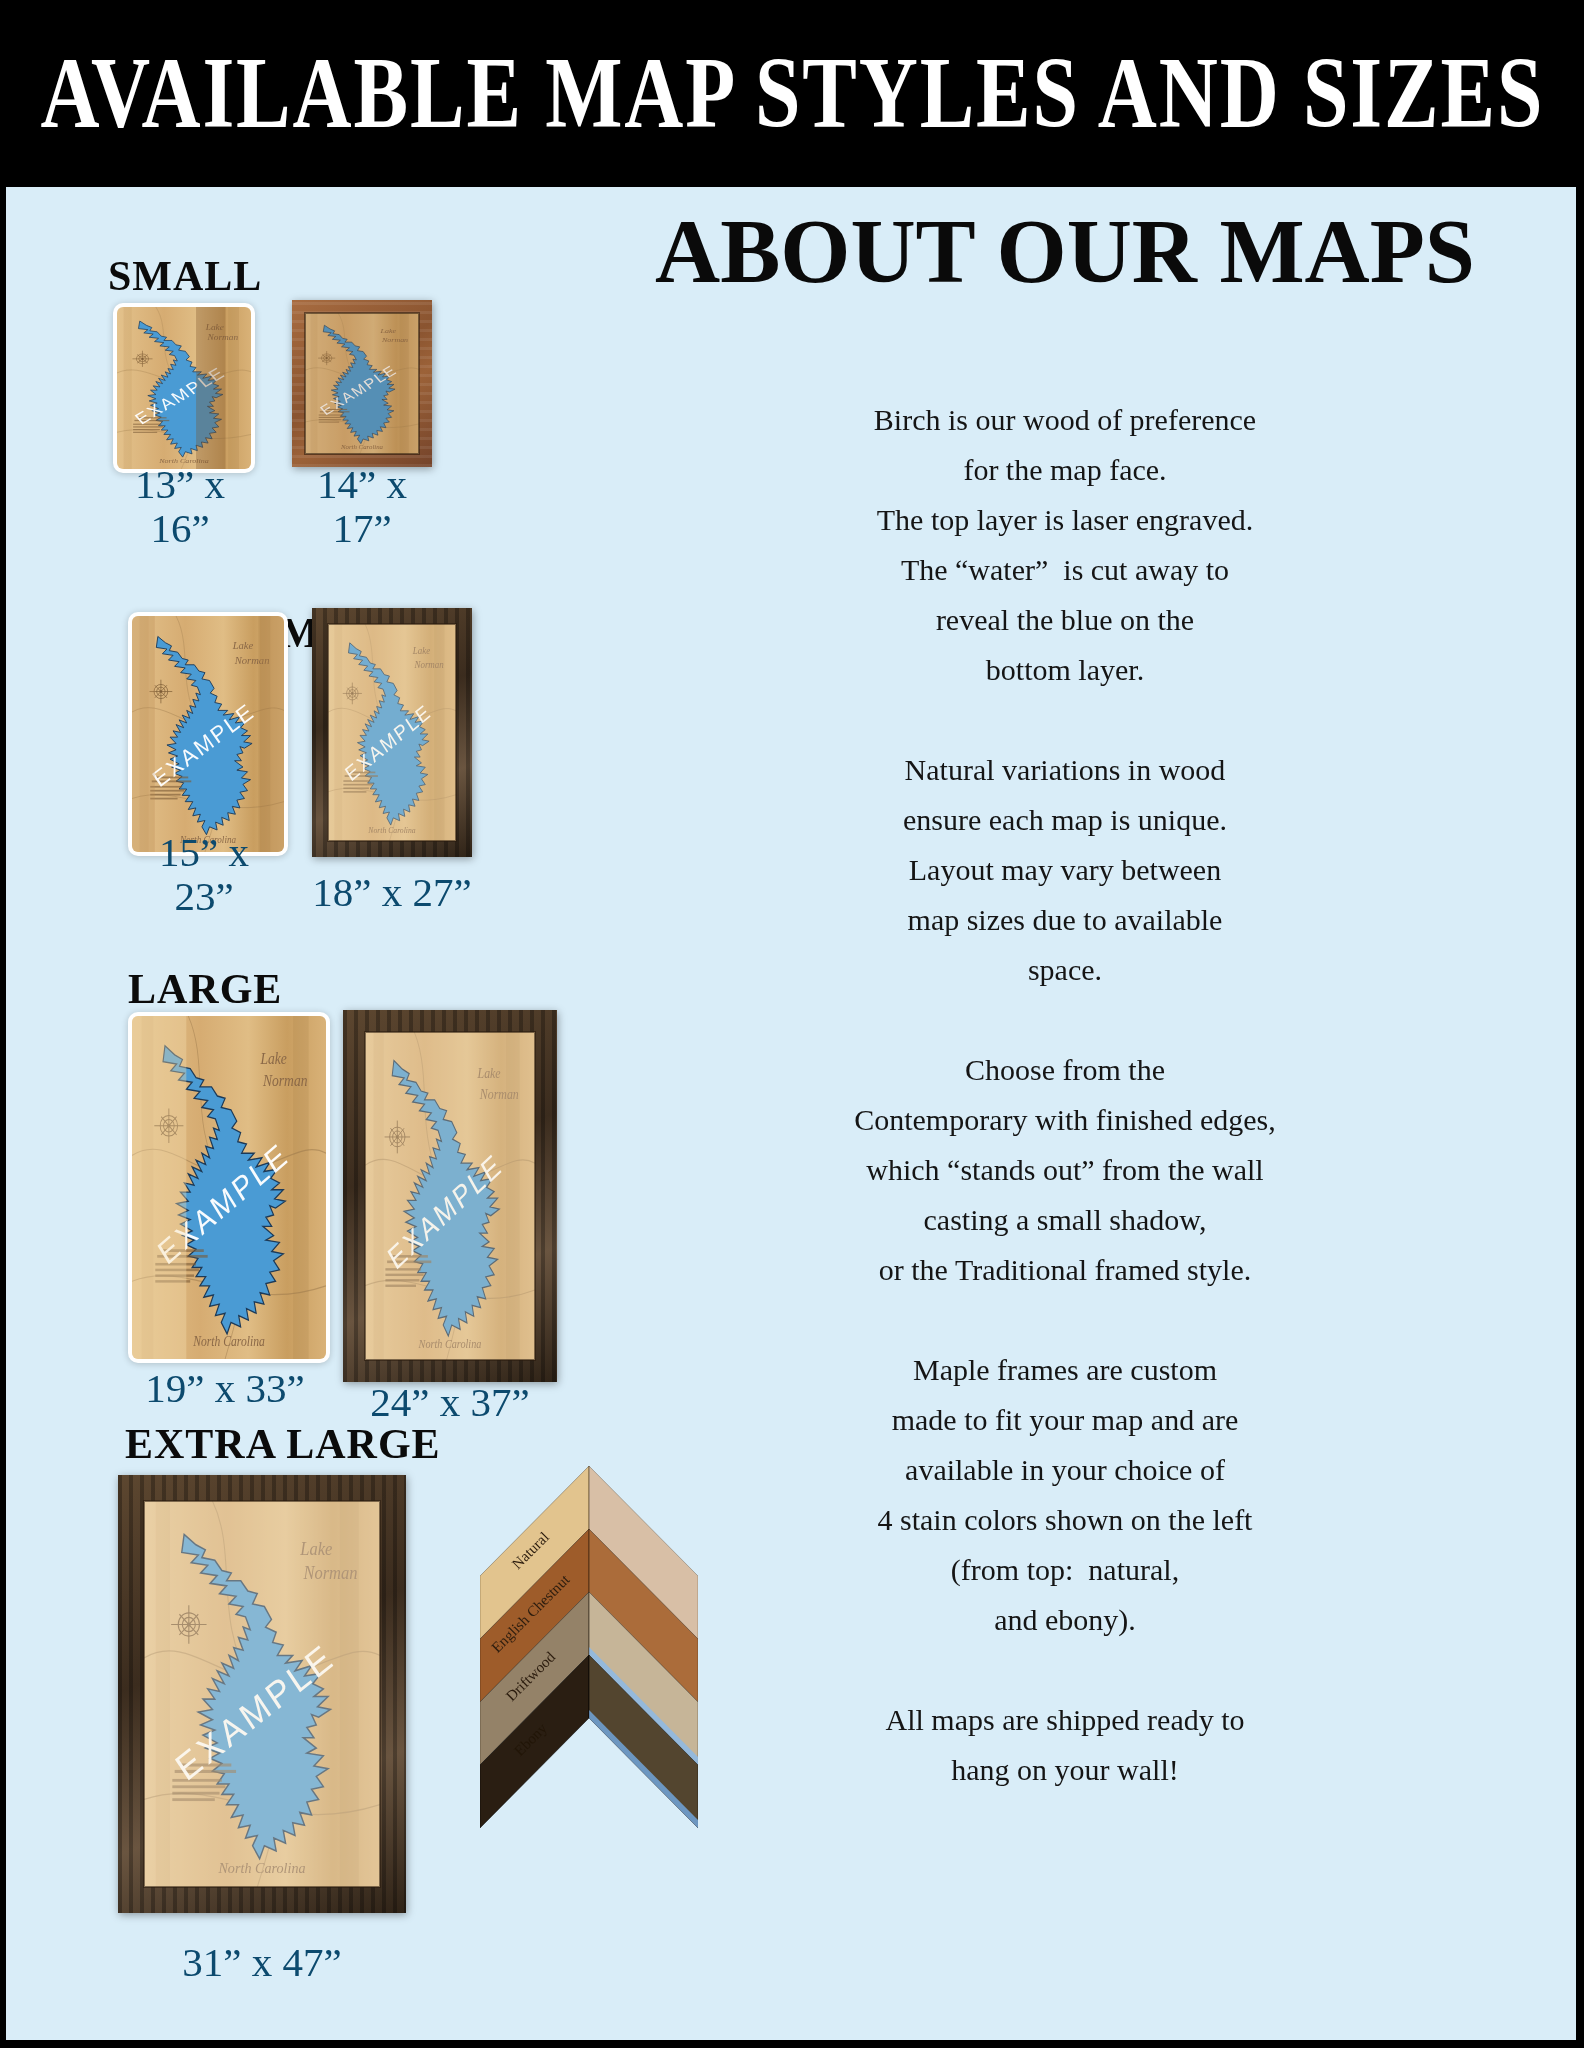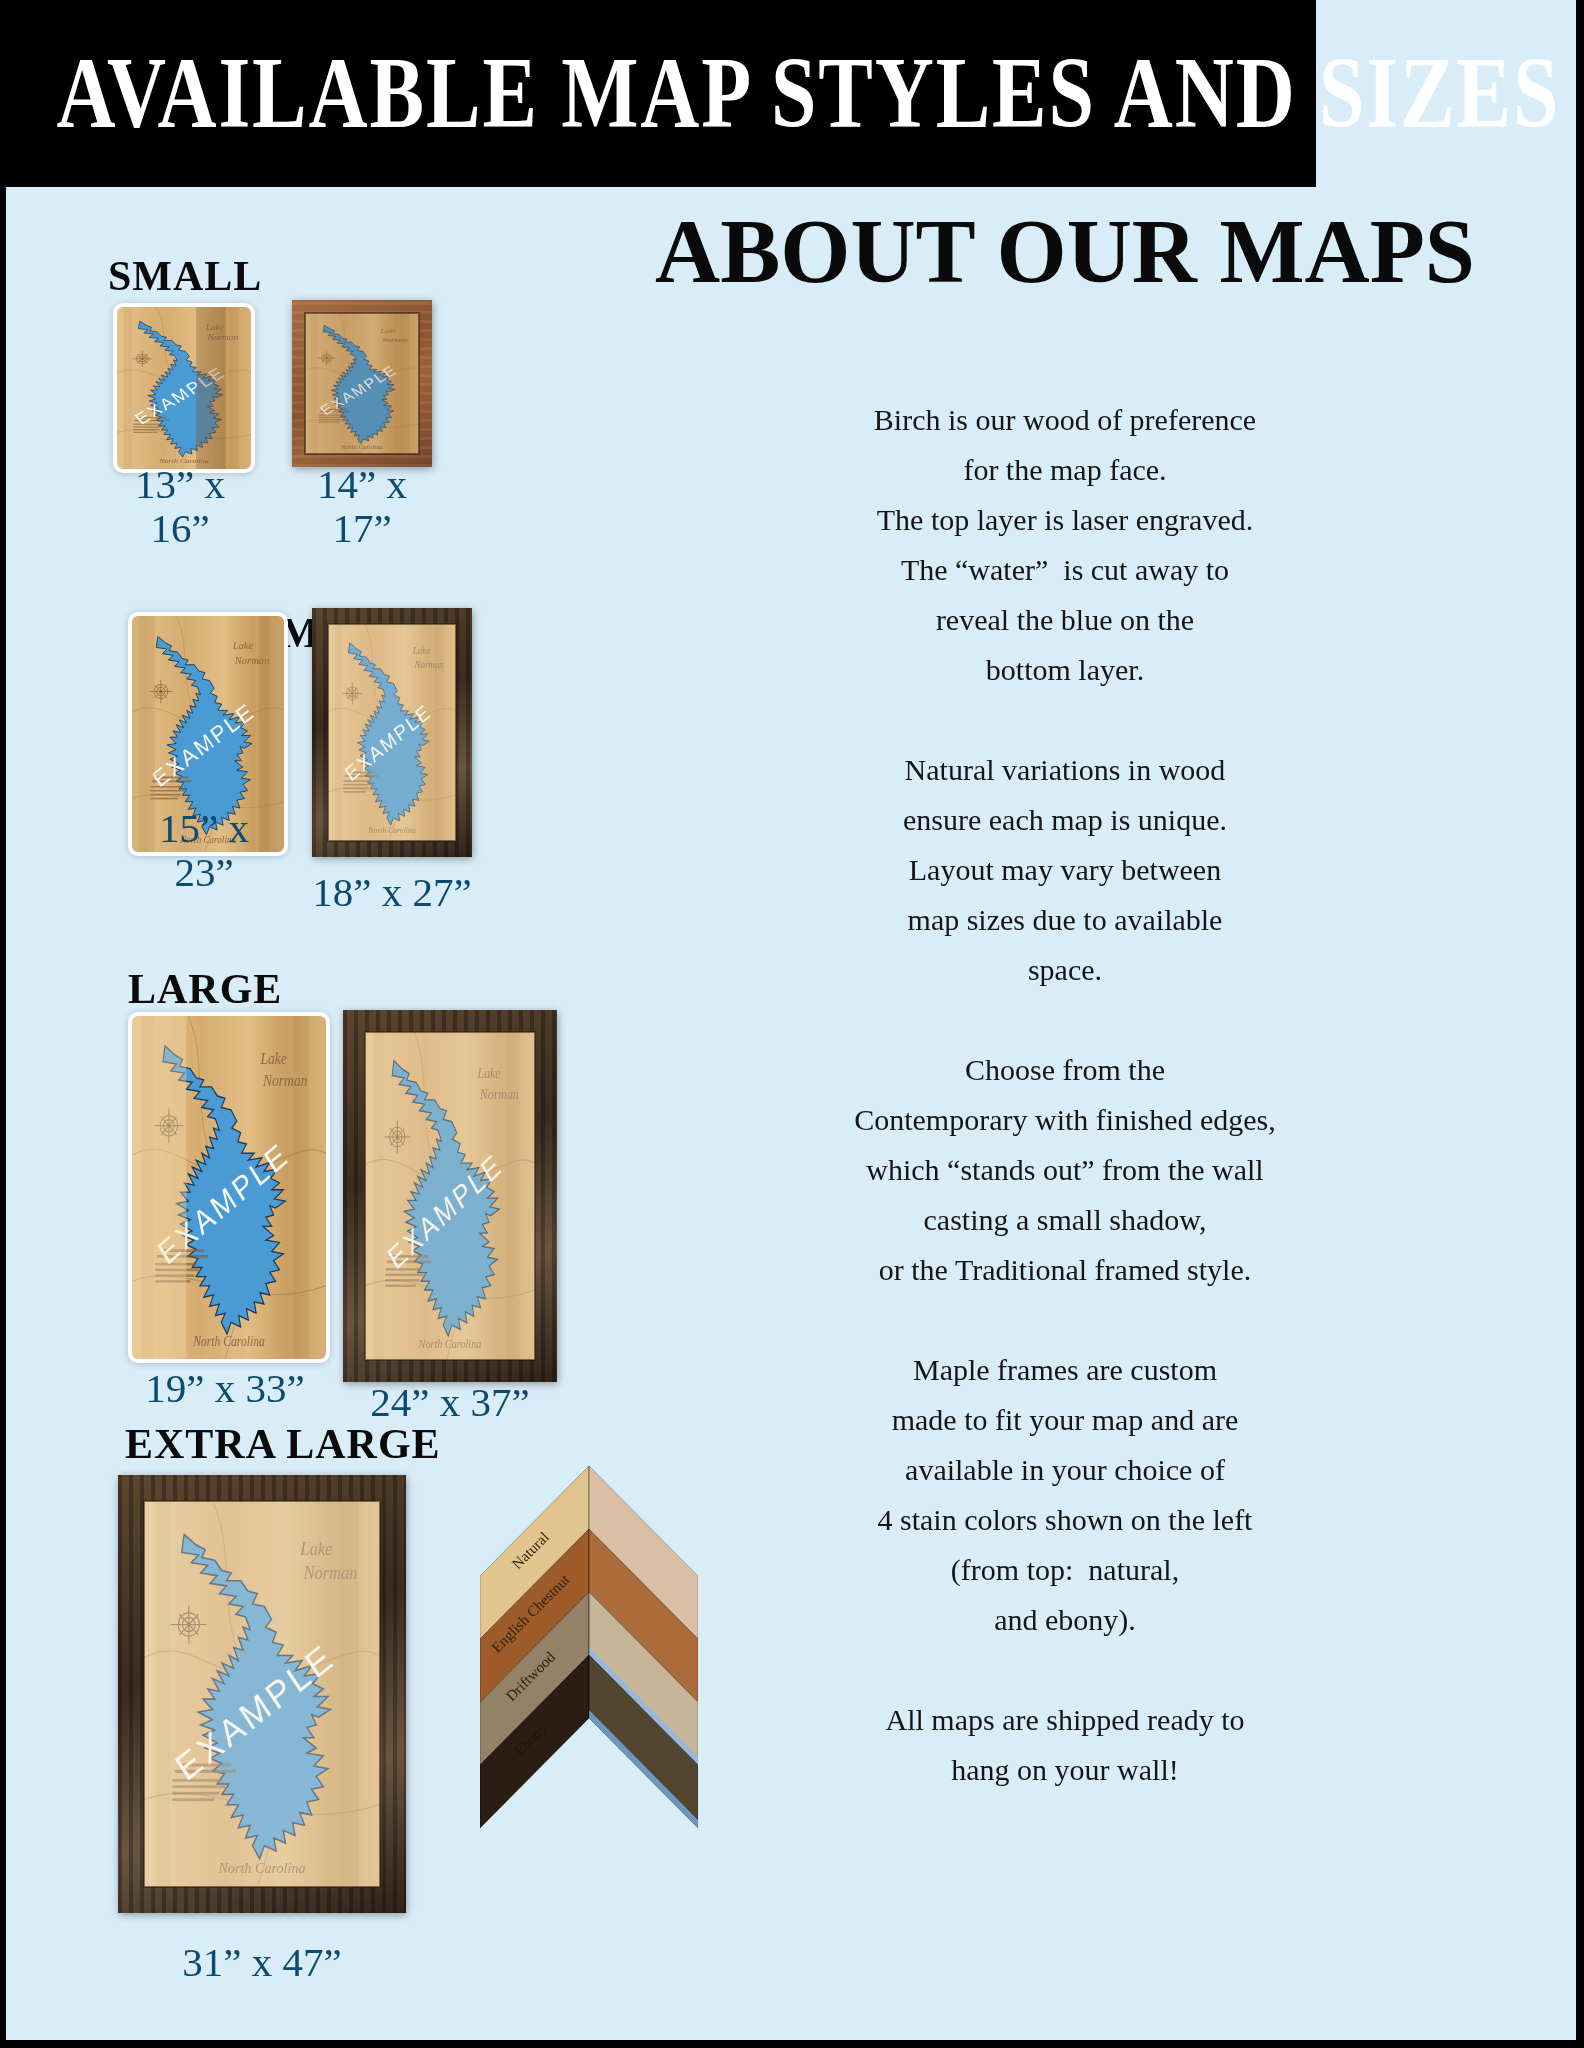--- a/index.html
+++ b/index.html
@@ -3,22 +3,22 @@
 <meta charset="utf-8">
 <style>
   html,body{margin:0;padding:0;background:#9db6c4;}
   .page{position:relative;width:1584px;height:2048px;background:#d9edf8;overflow:hidden;
         font-family:"Liberation Serif",serif;}
   .edge{position:absolute;background:#000;}
   .edge.left{left:0;top:0;width:6px;height:2048px;}
   .edge.right{right:0;top:0;width:8px;height:2048px;}
   .edge.bottom{left:0;bottom:0;width:1584px;height:8px;}
 
-  .header{position:absolute;top:0;left:0;width:1316px;height:187px;background:#000;
-          display:flex;align-items:center;}
+  .header{position:absolute;top:0;left:0;width:1584px;height:187px;background:#000;
+          display:flex;align-items:center;justify-content:center;}
   .header-title{font-weight:700;font-size:88px;color:#fff;white-space:nowrap;
           transform:scale(.93,1.15);letter-spacing:2px;}
 
   .sec-label{position:absolute;font-weight:700;font-size:42px;color:#0b0b0b;letter-spacing:1px;}
   .size-label{position:absolute;font-size:41px;color:#0c4a6e;text-align:center;line-height:44px;}
 
   .photo{position:absolute;background:#fff;padding:4px;border-radius:10px;
          box-shadow:0 1px 7px rgba(0,0,0,.20);}
   .photo .mapsvg{border-radius:6px;}
   .framed{position:absolute;box-sizing:border-box;box-shadow:1px 2px 8px rgba(0,0,0,.35);}
@@ -116,21 +116,21 @@
       <rect x="0" width="30" height="300" fill="#b88a52" opacity="0.30"></rect>
       <rect x="168" width="32" height="300" fill="#a87a42" opacity="0.30"></rect>
     </svg>
   </div>
   <div class="framed frame-dark" style="left:312px;top:608px;width:160px;height:249px;padding:16px;">
     <svg class="mapsvg" viewBox="0 0 200 300" preserveAspectRatio="none">
       <use href="#mapArt"></use>
       <rect width="200" height="300" fill="#f2e2c2" opacity="0.25"></rect>
     </svg>
   </div>
-  <div class="size-label" style="left:128px;top:806px;width:152px;">15” x 23”</div>
+  <div class="size-label" style="left:128px;top:830px;width:152px;">15” x 23”</div>
   <div class="size-label" style="left:312px;top:870px;width:160px;">18” x 27”</div>
 
   <div class="sec-label" style="left:128px;top:965px;">LARGE</div>
   <div class="photo" style="left:128px;top:1012px;width:194px;height:343px;">
     <svg class="mapsvg" viewBox="0 0 200 300" preserveAspectRatio="none">
       <use href="#mapArt"></use>
       <rect x="0" width="56" height="300" fill="#f4ddae" opacity="0.38"></rect>
     </svg>
   </div>
   <div class="framed frame-dark" style="left:343px;top:1010px;width:214px;height:372px;padding:22px;">

